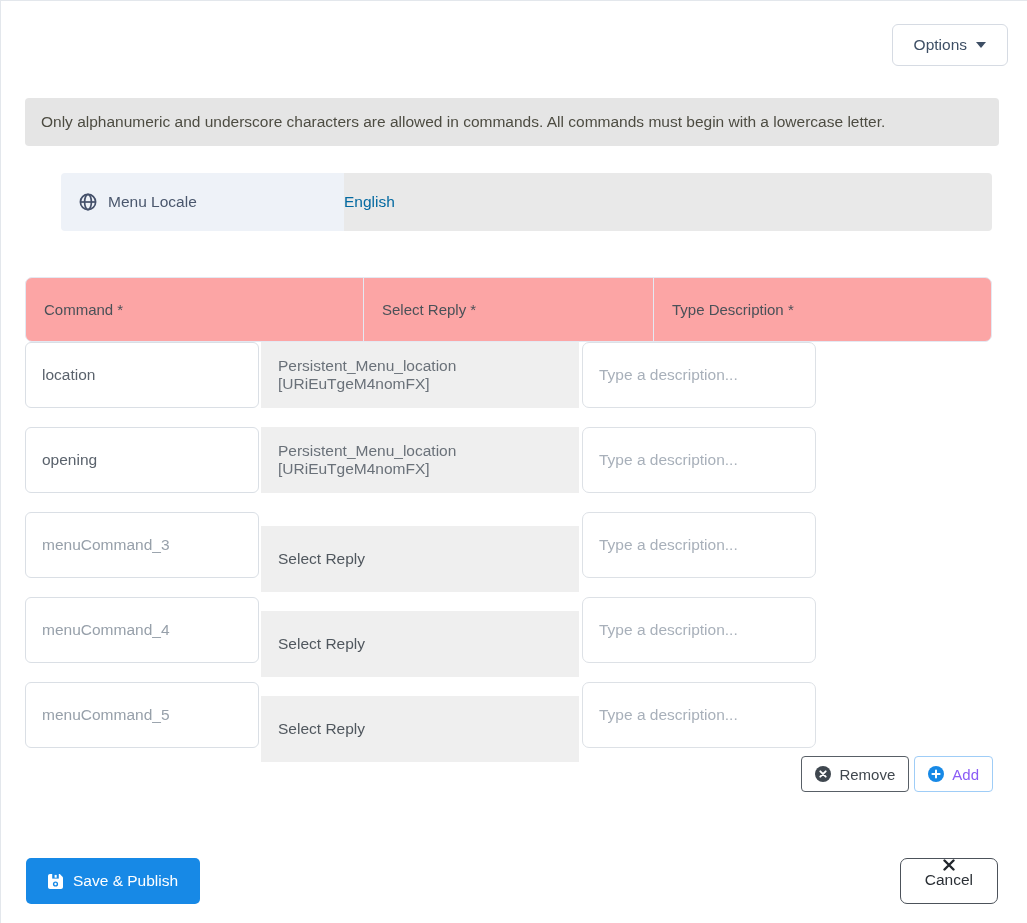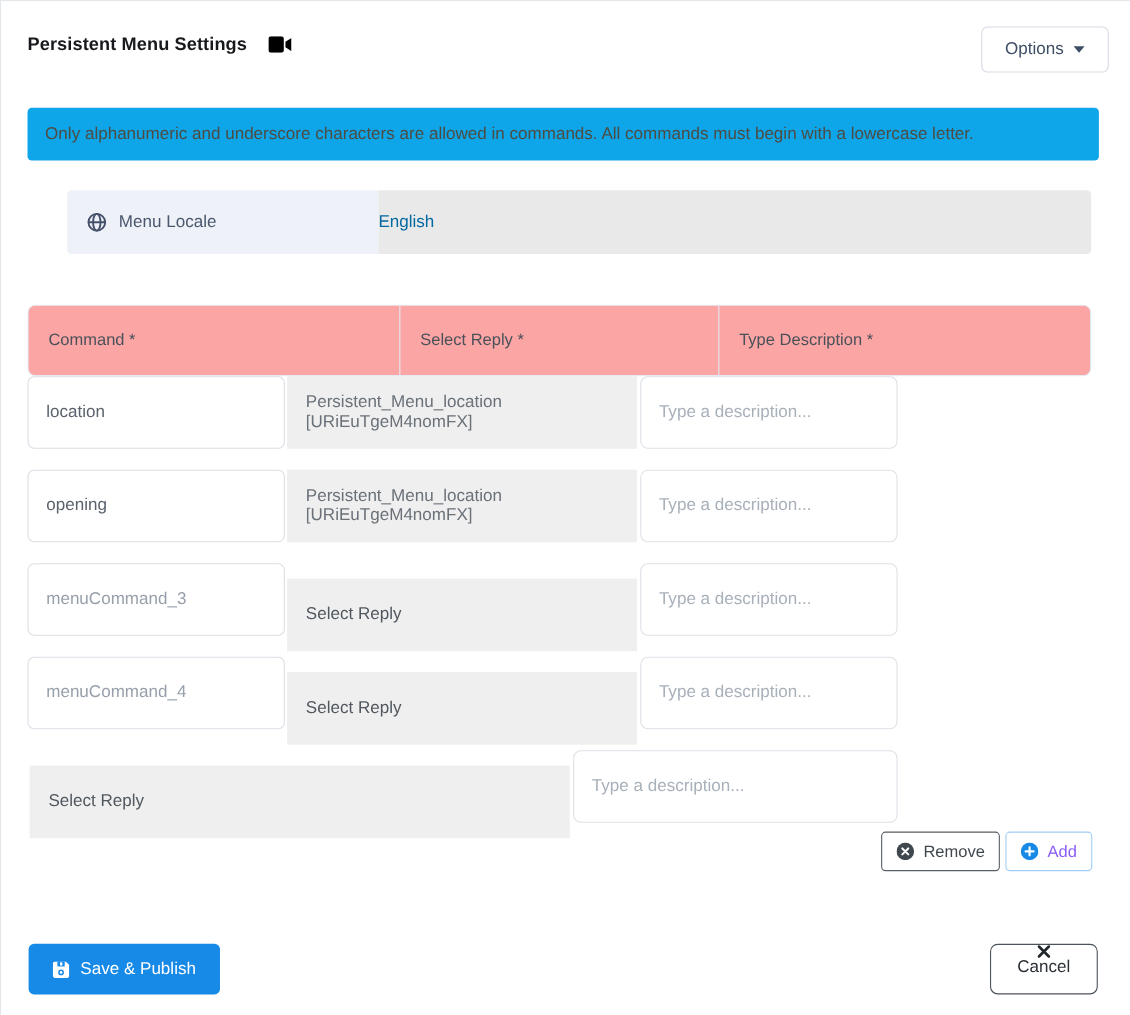--- a/index.html
+++ b/index.html
@@ -39,21 +39,21 @@
     width: 0; height: 0;
     border-left: 5px solid transparent;
     border-right: 5px solid transparent;
     border-top: 6px solid #3d4e64;
     display: inline-block;
   }
 
   
   .banner {
     position: absolute; left: 24px; top: 97px; width: 974px; height: 48px;
-    background: #0ea5e9; border-radius: 4px;
+    background: #e5e5e5; border-radius: 4px;
     display: flex; align-items: center; padding: 0 16px;
     font-size: 15.5px; color: #4d4c42;
   }
 
   
   .locale {
     position: absolute; left: 24px; top: 172px; width: 967px; height: 58px;
     display: flex;
   }
   .locale-label {
@@ -152,27 +152,20 @@
     cursor: pointer;
     flex-direction: column;
   }
   .x-icon { width: 12px; height: 12px; display: block; }
 </style>
 </head>
 <body>
 
 <div class="card">
 
-  <div class="hdr">
-    <span class="hdr-title">Persistent Menu Settings</span>
-    <svg class="cam-icon" viewBox="0 0 21 15">
-      <rect x="0" y="0" width="14" height="15" rx="2.5" fill="#000"></rect>
-      <path d="M15.5 5 L21 1.5 V13.5 L15.5 10 Z" fill="#000"></path>
-    </svg>
-  </div>
 
   <button class="options-btn">
     <span>Options</span>
     <span class="caret-down"></span>
   </button>
 
   <div class="banner">
     <span>Only alphanumeric and underscore characters are allowed in commands. All commands must begin with a lowercase letter.</span>
   </div>
 
@@ -222,20 +215,21 @@
 
   <div class="trow trow-3">
     <input class="cmd default" value="menuCommand_4" style="">
     <div class="reply empty">
       <span>Select Reply</span>
     </div>
     <input class="desc" placeholder="Type a description..." style="">
   </div>
 
   <div class="trow trow-4">
+    <input class="cmd default" value="menuCommand_5" style="">
     <div class="reply empty">
       <span>Select Reply</span>
     </div>
     <input class="desc" placeholder="Type a description..." style="">
   </div>
 
   <div class="row-actions">
     <button class="mini-btn remove-btn">
       <svg class="circle-icon" viewBox="0 0 16 16">
         <circle cx="8" cy="8" r="8" fill="#3f474f"></circle>

